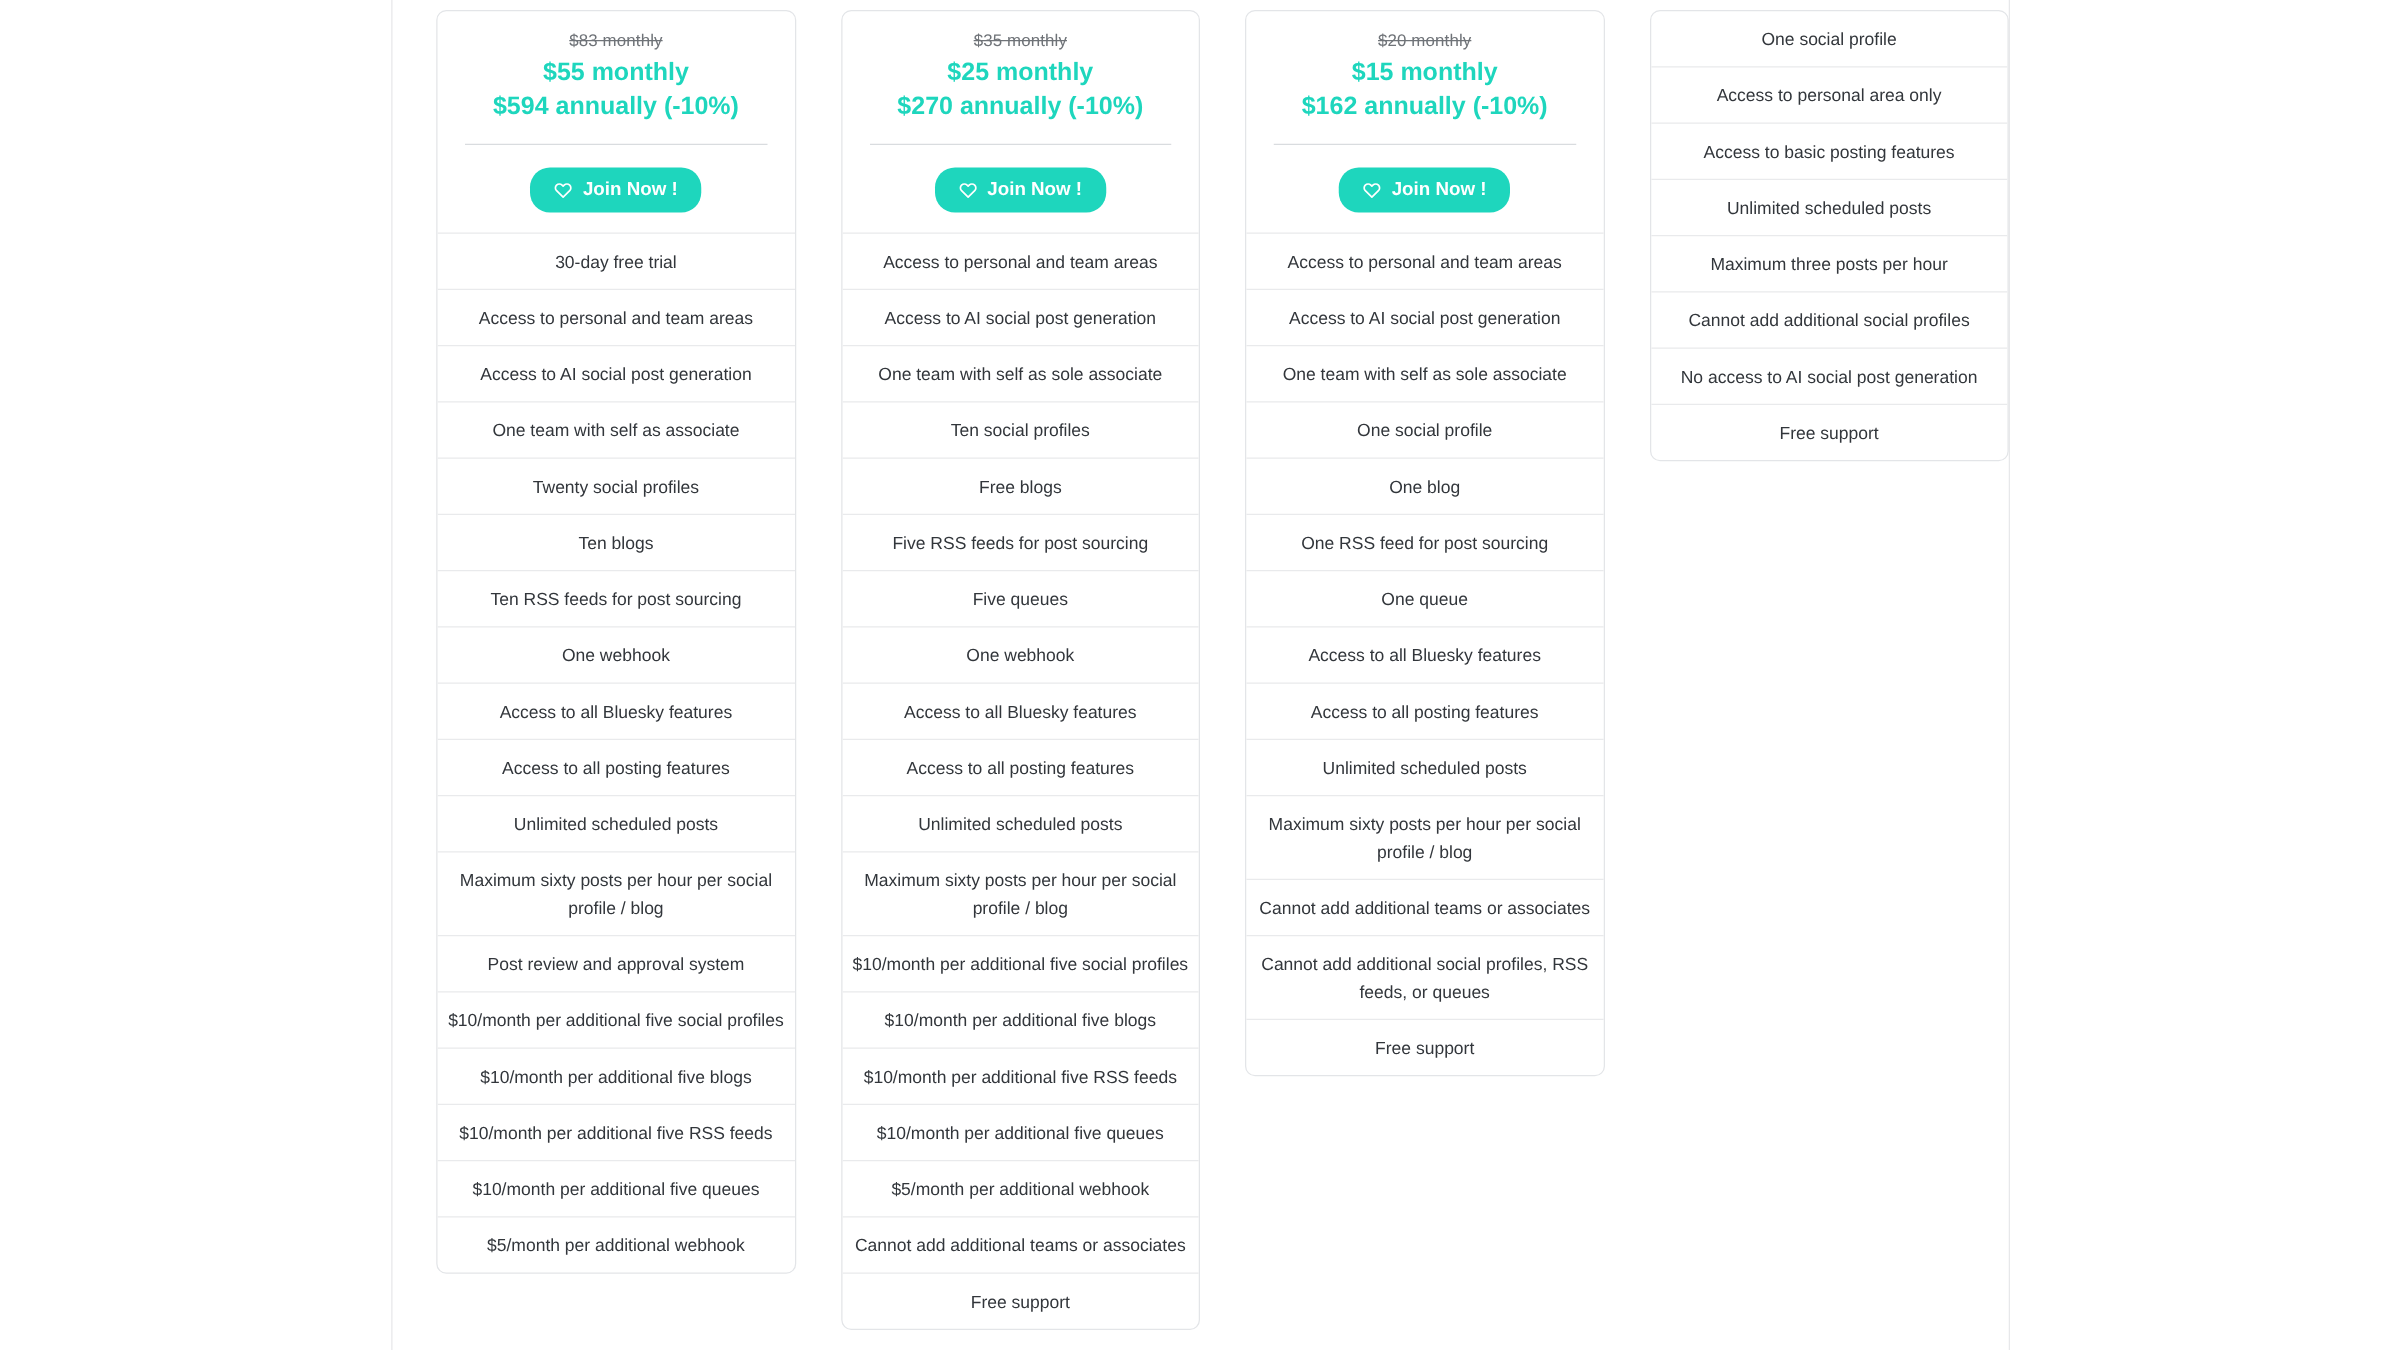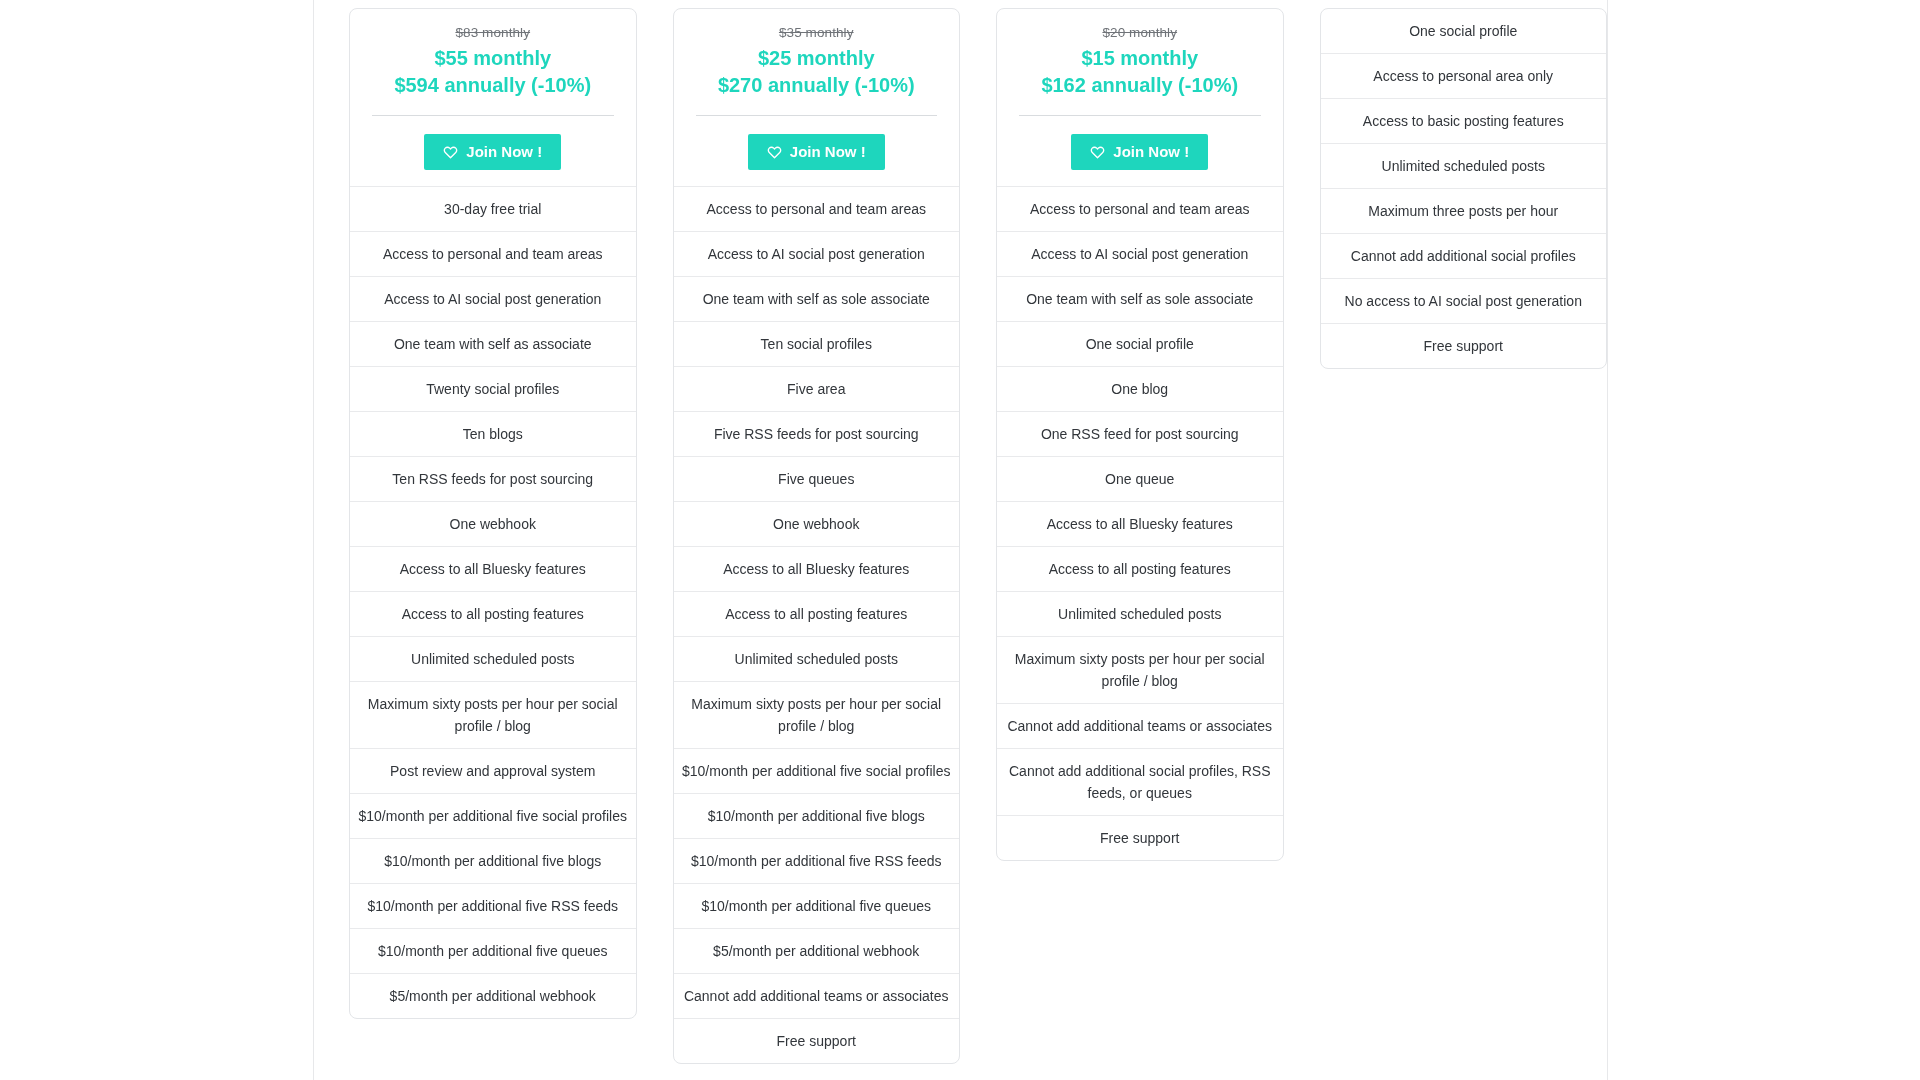--- a/index.html
+++ b/index.html
@@ -91,21 +91,21 @@
     margin: 16px 8px 18px 8px;
   }
   .join-btn {
     display: inline-flex;
     align-items: center;
     justify-content: center;
     gap: 8px;
     background: #1ed6bd;
     color: #ffffff;
     border: none;
-    border-radius: 2px;
+    border-radius: 16px;
     padding: 9px 19px;
     font-size: 15px;
     font-weight: bold;
     line-height: 18px;
     cursor: pointer;
     font-family: "Liberation Sans", sans-serif;
   }
   .join-btn .heart { display: inline-flex; }
   .join-btn svg { display: block; }
 
@@ -181,21 +181,21 @@
                   <path d="M12 20.2 3.6 11.9a5 5 0 0 1 0-7.1 5 5 0 0 1 7.1 0l1.3 1.3 1.3-1.3a5 5 0 0 1 7.1 0 5 5 0 0 1 0 7.1z"></path>
                 </svg>
               </span>
               <span>Join Now !</span>
             </button></div>
           <ul class="features">
             <li class="feature">Access to personal and team areas</li>
             <li class="feature">Access to AI social post generation</li>
             <li class="feature">One team with self as sole associate</li>
             <li class="feature">Ten social profiles</li>
-            <li class="feature">Five area</li>
+            <li class="feature">Free blogs</li>
             <li class="feature">Five RSS feeds for post sourcing</li>
             <li class="feature">Five queues</li>
             <li class="feature">One webhook</li>
             <li class="feature">Access to all Bluesky features</li>
             <li class="feature">Access to all posting features</li>
             <li class="feature">Unlimited scheduled posts</li>
             <li class="feature">Maximum sixty posts per hour per social profile / blog</li>
             <li class="feature">$10/month per additional five social profiles</li>
             <li class="feature">$10/month per additional five blogs</li>
             <li class="feature">$10/month per additional five RSS feeds</li>

